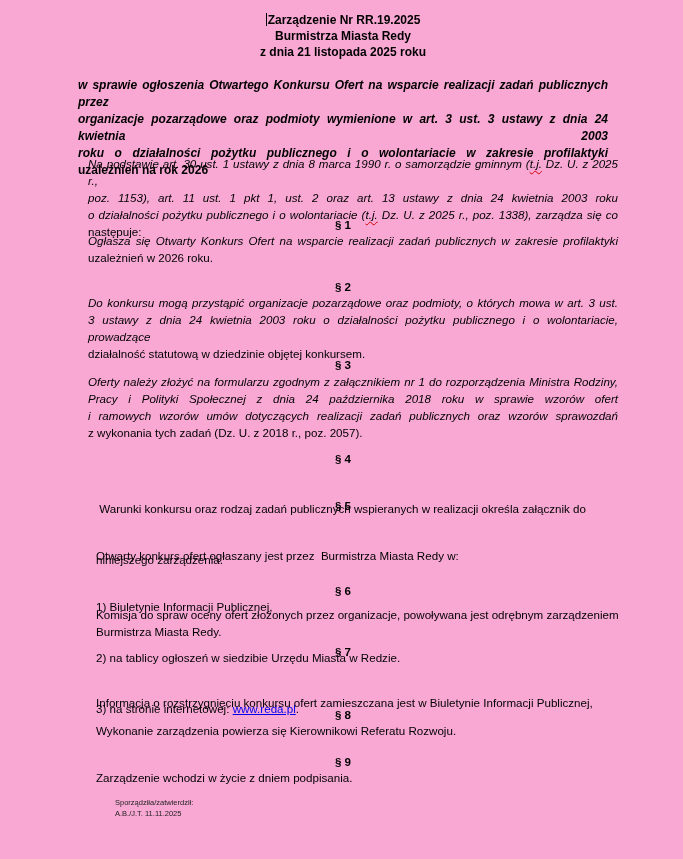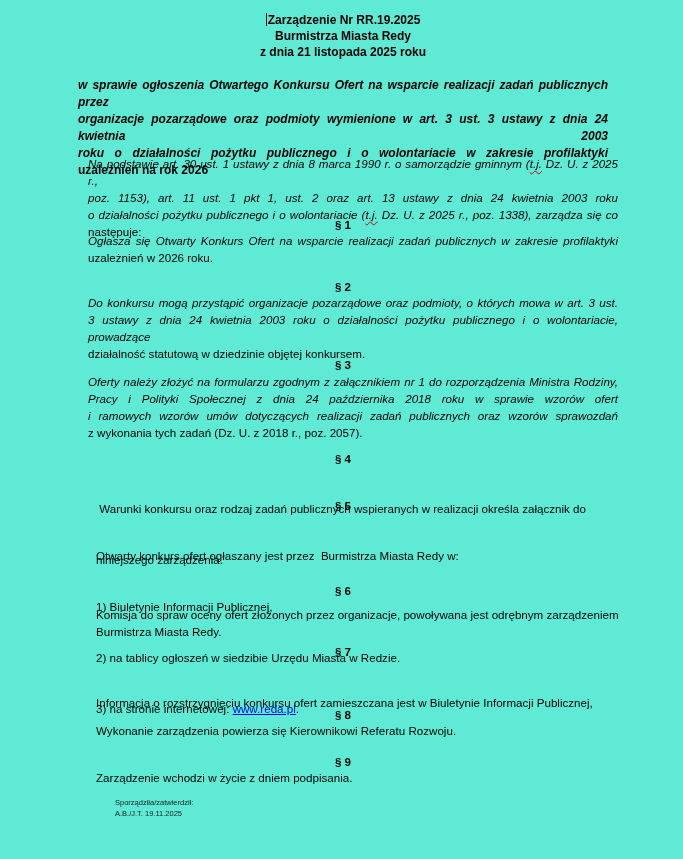--- a/index.html
+++ b/index.html
@@ -1,18 +1,18 @@
 <!DOCTYPE html>
 <html><head>
   <meta charset="utf-8">
   <style>
     html, body { margin: 0; padding: 0; background: #ffffff; }
     body { width: 683px; height: 859px; position: relative; overflow: hidden;
            font-family: "Liberation Sans", "DejaVu Sans", sans-serif; color: #000; }
-    .page { position: absolute; left: 0; top: 0; width: 683px; height: 859px; background: #5eead4; }
+    .page { position: absolute; left: 0; top: 0; width: 683px; height: 859px; background: #f9a8d4; }
     .abs { position: absolute; }
     .center { left: 78px; width: 530px; text-align: center; }
     .title { font-weight: bold; font-size: 12px; line-height: 16px; }
     .subject { left: 78px; width: 530px; font-weight: bold; font-size: 12px; line-height: 17px; text-align: justify; }
     .para { left: 88px; width: 530px; font-size: 11.6px; line-height: 17px; text-align: justify; }
     .para.left { text-align: left; margin-left: 8px; }
     .just-line { display: block; text-align: justify; text-align-last: justify; font-style: italic; }
     .last-line { display: block; text-align: left; }
     .sect { font-weight: bold; font-size: 11.6px; line-height: 16px; left: 78px; width: 530px; text-align: center; }
     a.link { color: #0000ee; text-decoration: underline; }
@@ -96,16 +96,16 @@
     <span class="last-line">Wykonanie zarządzenia powierza się Kierownikowi Referatu Rozwoju.</span>
   </div>
 
   <div class="abs sect" style="top:754px;">§ 9</div>
   <div class="abs para left" style="top:769px;">
     <span class="last-line">Zarządzenie wchodzi w życie z dniem podpisania.</span>
   </div>
 
   <div class="abs footer" style="top:797px;">
     <div>Sporządziła/zatwierdził:</div>
-    <div>A.B./J.T. 19.11.2025</div>
+    <div>A.B./J.T. 11.11.2025</div>
   </div>
 
 </div>
 
 </body></html>

